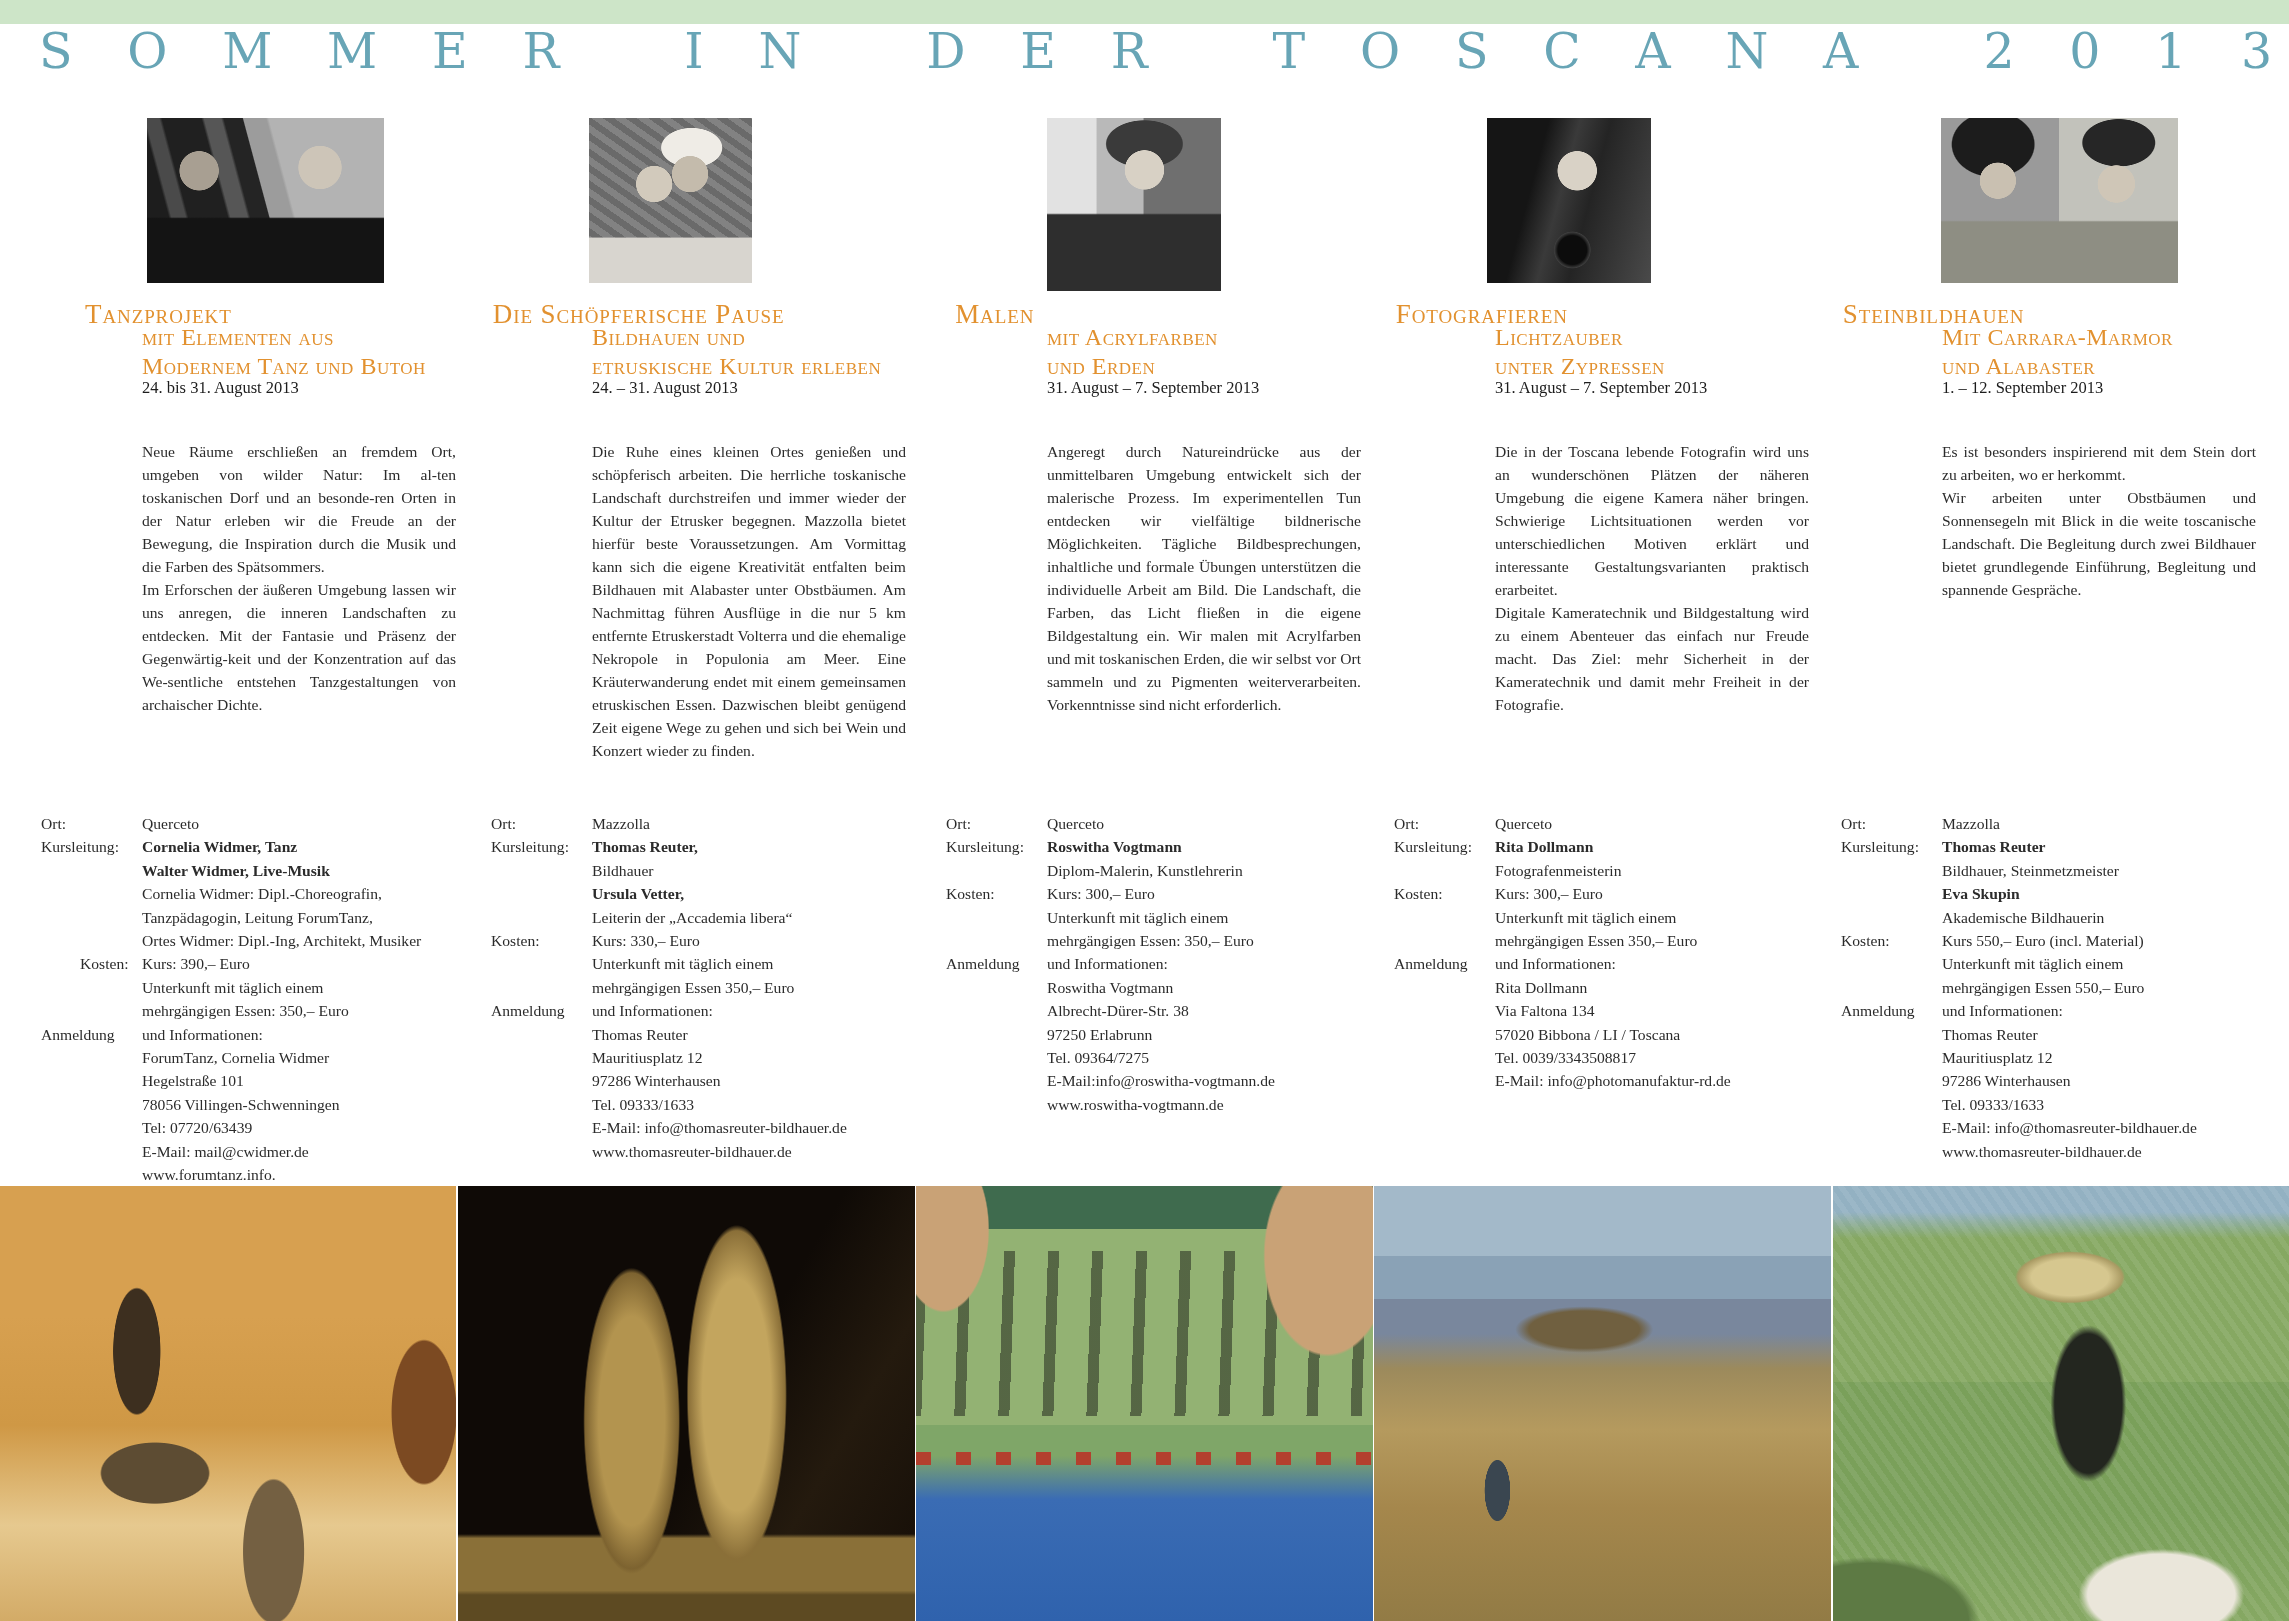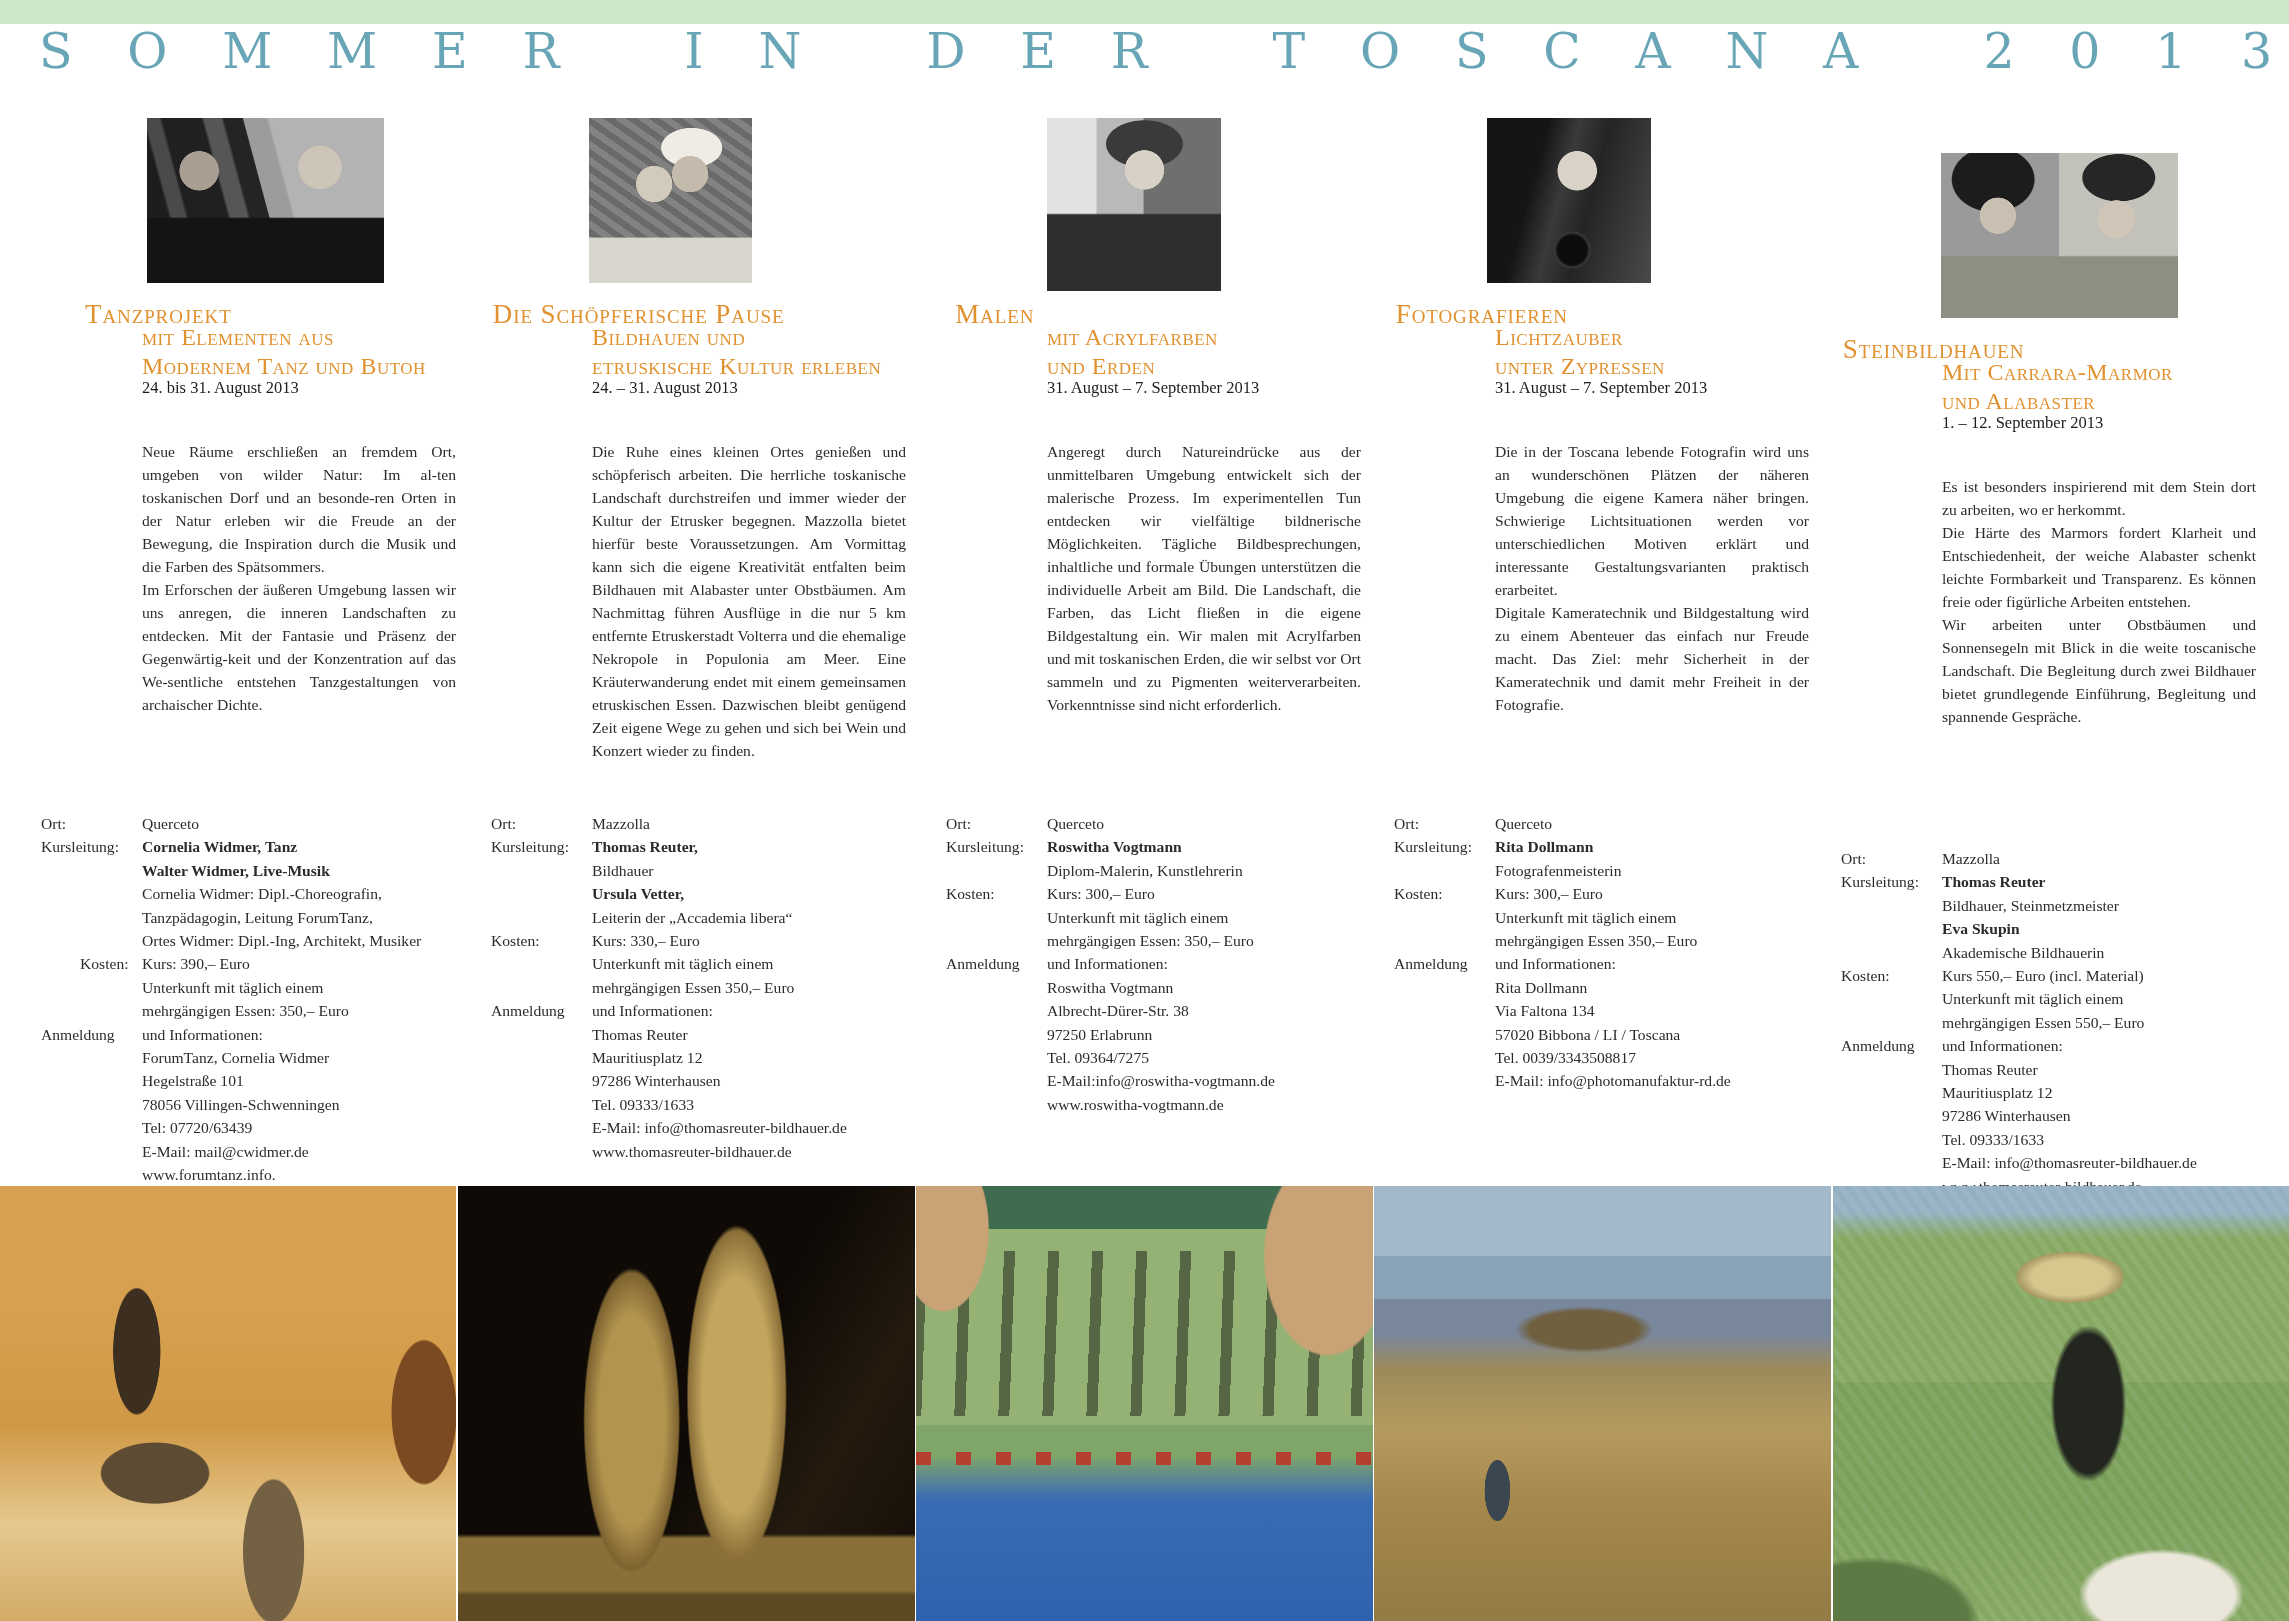--- a/index.html
+++ b/index.html
@@ -18,21 +18,21 @@
     font-size:49px; line-height:1.15; color:#68a5b6;
   }
   .main-title span { white-space:pre; }
 
   
   .course { position:absolute; top:0; width:421px; height:836px; }
   .course:nth-of-type(1){ left:41px; }
   .course:nth-of-type(2){ left:491px; }
   .course:nth-of-type(3){ left:946px; }
   .course:nth-of-type(4){ left:1394px; }
-  .course:nth-of-type(5){ left:1841px;margin-top:35px; }
+  .course:nth-of-type(5){ left:1841px; }
 
   .photo { position:absolute; top:118px; left:101px; width:165px; height:165px; background:#8e8e8e; }
   .course:nth-of-type(1) .photo { left:106px; width:237px; }
   .course:nth-of-type(2) .photo { left:98px; width:163px; }
   .course:nth-of-type(3) .photo { width:174px; height:173px; }
   .course:nth-of-type(4) .photo { left:93px; width:164px; }
   .course:nth-of-type(5) .photo { left:100px; width:237px; }
 
   .course-title {
     position:absolute; top:299px; left:1.8px; margin:0;
@@ -370,21 +370,20 @@
   <section class="course">
     <div class="photo tp-4"></div>
     <h2 class="course-title">Steinbildhauen</h2>
     <div class="course-subtitle">
           <div>Mit Carrara-Marmor</div>
           <div>und Alabaster</div>
         </div>
     <div class="course-date">1. – 12. September 2013</div>
     <div class="course-body">
           <p>Es ist besonders inspirierend mit dem Stein dort zu arbeiten, wo er herkommt.</p>
-          <p>Die Härte des Marmors fordert Klarheit und Entschiedenheit, der weiche Alabaster schenkt leichte Formbarkeit und Transparenz. Es können freie oder figürliche Arbeiten entstehen.</p>
           <p>Wir arbeiten unter Obstbäumen und Sonnensegeln mit Blick in die weite toscanische Landschaft. Die Begleitung durch zwei Bildhauer bietet grundlegende Einführung, Begleitung und spannende Gespräche.</p>
         </div>
     <div class="info">
           <div class="info-row">
             <div class="info-label">Ort:</div>
             <div class="info-lines">
               <div>Mazzolla</div>
             </div>
           </div>
           <div class="info-row">

